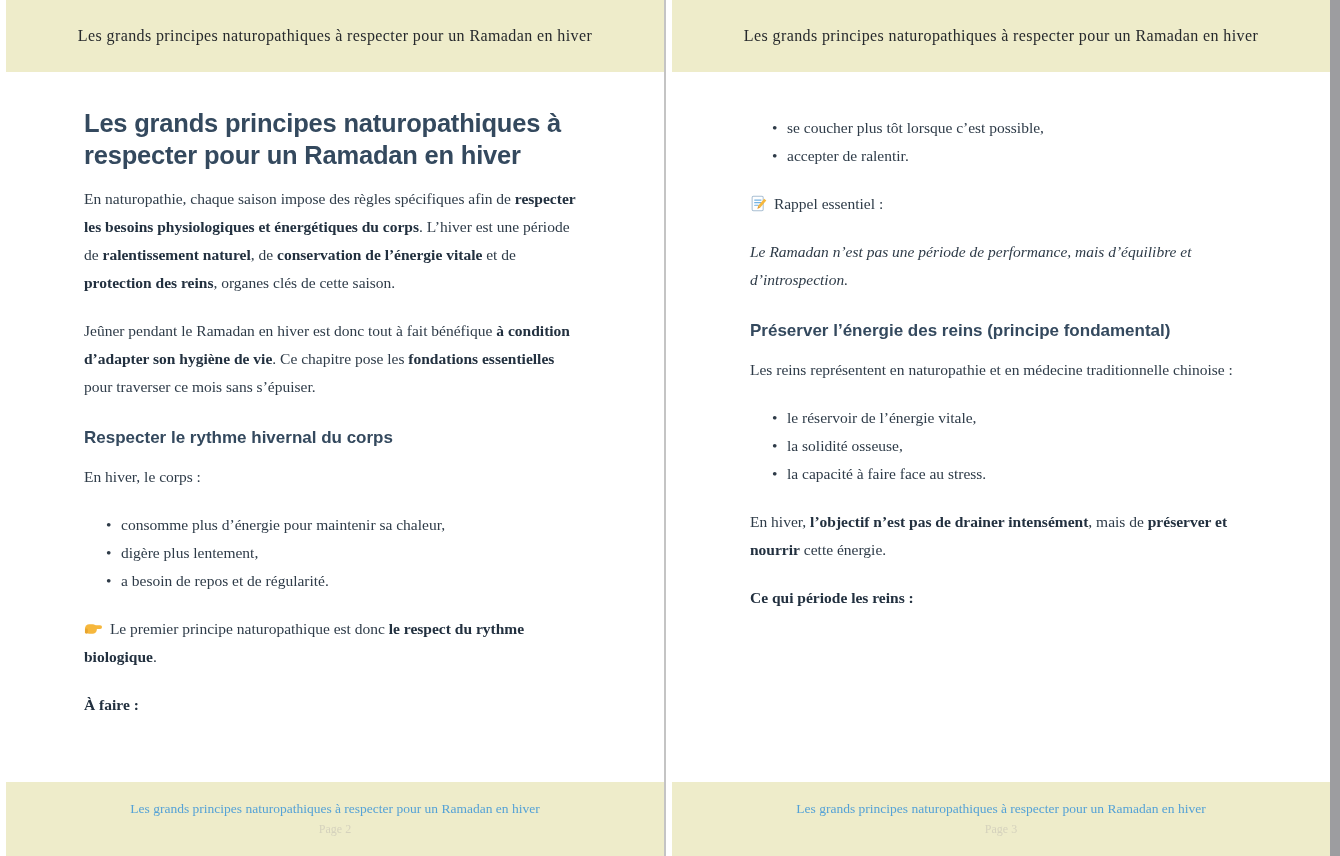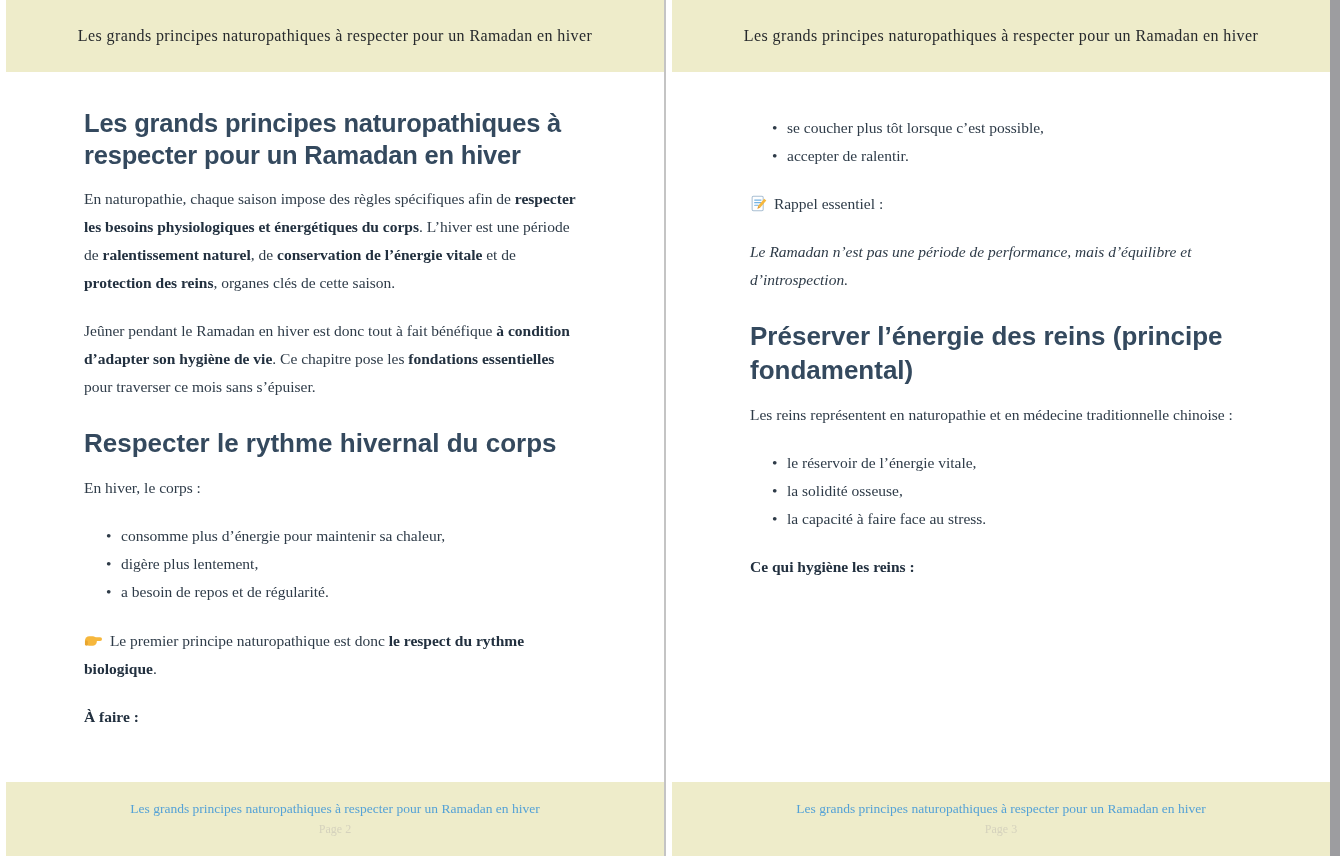--- a/index.html
+++ b/index.html
@@ -37,21 +37,21 @@
   .content.tight-top { padding-top:36px; }
 
   h1 {
     font-family:"Liberation Sans", sans-serif;
     font-size:25.5px; line-height:1.25; letter-spacing:-0.2px;
     color:#34495e; font-weight:700;
     margin:0 0 13px 0;
   }
   h2 {
     font-family:"Liberation Sans", sans-serif;
-    font-size:26px; line-height:1.28;
+    font-size:17px; line-height:1.28;
     color:#34495e; font-weight:700;
     margin:26px 0 14px 0;
   }
   p { margin:0 0 20px 0; }
   span.b { font-weight:700; color:#22303f; }
   span.i { font-style:italic; }
 
   ul {
     list-style:none;
     margin:6px 0 20px 0;
@@ -129,21 +129,22 @@
               </g>
             </svg></span><span> Rappel essentiel :</span></p>
         <p><span class="i">Le Ramadan n’est pas une période de performance, mais d’équilibre et d’introspection.</span></p>
         <h2><span>Préserver l’énergie des reins (principe fondamental)</span></h2>
         <p><span>Les reins représentent en naturopathie et en médecine traditionnelle chinoise :</span></p>
         <ul>
           <li><span>le réservoir de l’énergie vitale,</span></li>
           <li><span>la solidité osseuse,</span></li>
           <li><span>la capacité à faire face au stress.</span></li>
         </ul>
-        <p><span class="b">Ce qui hygiène les reins :</span></p>
+        <p><span>En hiver, </span><span class="b">l’objectif n’est pas de drainer intensément</span><span>, mais de </span><span class="b">préserver et nourrir</span><span> cette énergie.</span></p>
+        <p><span class="b">Ce qui période les reins :</span></p>
       </div>
     <footer class="band">
       <span class="footer-title">Les grands principes naturopathiques à respecter pour un Ramadan en hiver</span>
       <span class="page-label">Page 3</span>
     </footer>
   </section>
 
   <div class="scrollbar"></div>
 
 </div>

